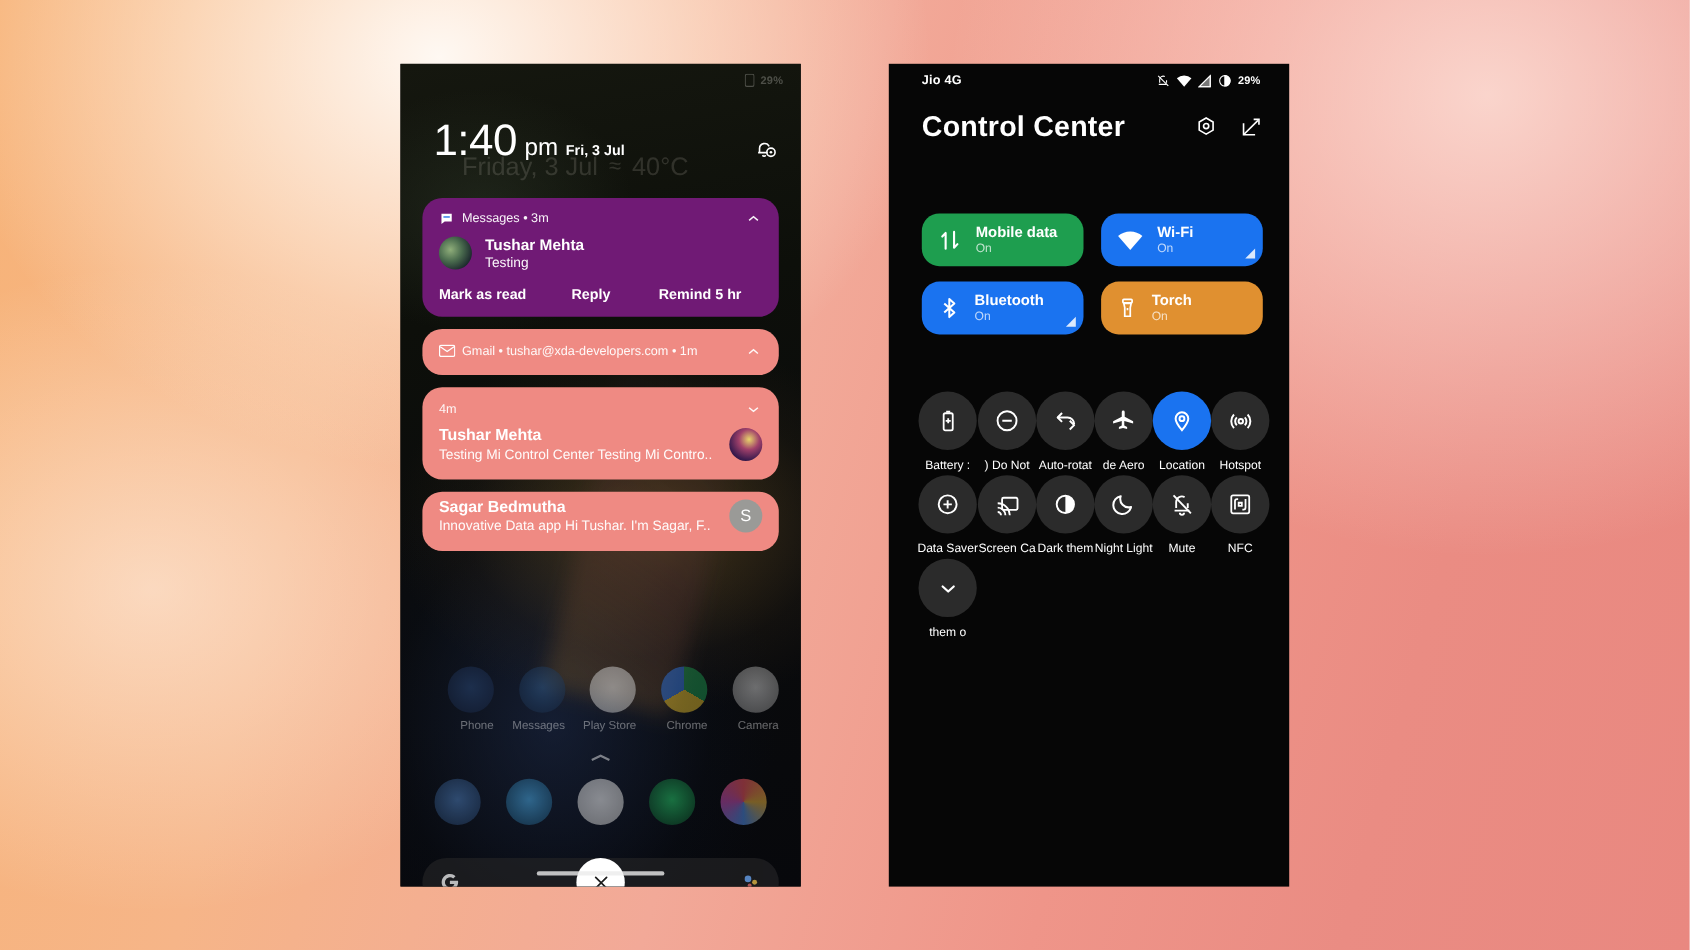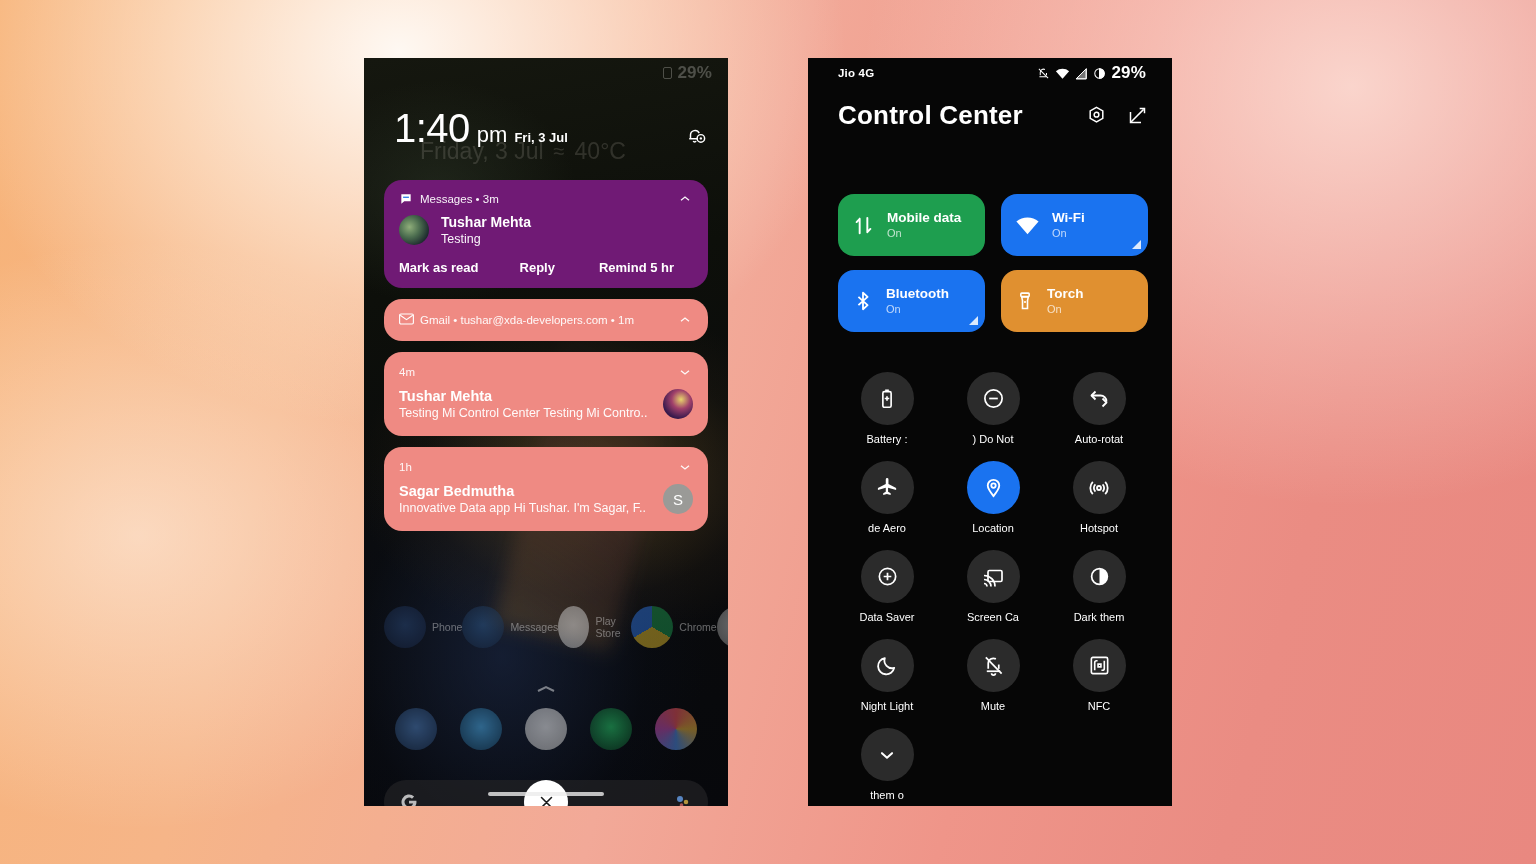--- a/index.html
+++ b/index.html
@@ -40,21 +40,21 @@
 
   
   .statusbar {
     position: absolute; top: 0; left: 0; right: 0; height: 30px;
     display: flex; align-items: center; justify-content: space-between;
     padding: 0 16px;
     font-size: 11.5px; font-weight: bold; color: #ffffff; letter-spacing: .2px;
   }
   .statusbar.dim { color: rgba(215,215,210,0.30); }
   .sb-right { display: flex; align-items: center; gap: 5px; }
-  .sb-pct { font-size: 17px; font-weight: bold; }
+  .sb-pct { font-size: 10px; font-weight: bold; }
 
   
   .clockrow {
     position: absolute; left: 30px; top: 50px; right: 18px; height: 62px;
   }
   .ghost-widget {
     position: absolute; left: 2px; top: 30px;
     display: flex; align-items: center; gap: 10px;
     color: rgba(200,195,185,0.18); font-size: 23px; font-weight: 500;
     white-space: nowrap;
@@ -106,21 +106,21 @@
   .notif.big .nhead { padding: 12px 15px 2px 15px; font-size: 11.5px; color: rgba(255,255,255,0.92); }
   .notif.big .nbody { padding: 6px 15px 16px 15px; }
   .notif.big .ntitle { font-size: 14.5px; }
 
   
   .appgrid {
     position: absolute; left: 20px; right: 20px; top: 548px;
     display: grid; grid-template-columns: repeat(5, 1fr); gap: 0;
     opacity: .5;
   }
-  .appcell { display: flex; align-items: center; gap: 6px; }
+  .appcell { display: flex; flex-direction: column; align-items: flex-end; gap: 6px; }
   .appicon { width: 42px; height: 42px; border-radius: 50%; }
   .applabel { font-size: 10.5px; color: rgba(255,255,255,0.75); }
 
   .homebar { position:absolute; left:0; right:0; top: 626px; display:flex; justify-content:center; opacity:.45; }
 
   .dockgrid {
     position: absolute; left: 20px; right: 20px; top: 650px;
     display: grid; grid-template-columns: repeat(5, 1fr);
     opacity: .55;
   }
@@ -149,35 +149,35 @@
     display: flex; align-items: center;
   }
   .cc-title { font-size: 26px; color: #ffffff; font-weight: 700; flex: 1; letter-spacing: .2px; }
   .cc-icons { display: flex; align-items: center; gap: 20px; }
 
   .bigtiles {
     position: absolute; left: 30px; right: 24px; top: 136px;
     display: grid; grid-template-columns: 1fr 1fr; gap: 14px 16px;
   }
   .bigtile {
-    height: 62px; border-radius: 16px; position: relative;
+    height: 48px; border-radius: 16px; position: relative;
     display: flex; align-items: center; padding: 0 14px; gap: 12px;
   }
   .bigtile .tlabel { line-height: 1.15; }
   .bigtile .tname { font-size: 13.5px; font-weight: bold; color: #ffffff; }
   .bigtile .tstate { font-size: 11px; color: rgba(255,255,255,0.72); margin-top: 1px; }
   .corner {
     position: absolute; right: 7px; bottom: 7px;
     width: 0; height: 0; border-style: solid;
     border-width: 0 0 9px 9px; border-color: transparent transparent rgba(255,255,255,0.85) transparent;
   }
 
   .smallgrid {
-    position: absolute; left: 26px; right: 20px; top: 314px;
-    display: grid; grid-template-columns: repeat(3, 1fr); row-gap: 16px;
+    position: absolute; left: 26px; right: 20px; top: 298px;
+    display: grid; grid-template-columns: repeat(6, 1fr); row-gap: 3px;
   }
   .scell { display: flex; flex-direction: column; align-items: center; }
   .sbtn {
     width: 53px; height: 53px; border-radius: 50%;
     background: rgba(128,128,128,0.30);
     display: flex; align-items: center; justify-content: center;
   }
   .sbtn.on { background: #1a73f0; }
   .slabel {
     margin-top: 8px; font-size: 11px; color: #ffffff;
@@ -288,28 +288,20 @@
       <div class="nbody">
         <span class="ntext">
           <div class="ntitle">Tushar Mehta</div>
           <div class="nsub">Testing Mi Control Center Testing Mi Contro..</div>
         </span>
         <span class="avatar art"></span>
       </div>
     </div>
 
     <div class="notif salmon big">
-      <div class="nhead">
-        <span class="apptext">1h</span>
-        <span class="chev">
-          <svg width="16" height="16" viewBox="0 0 24 24" fill="none" stroke="#ffffff" stroke-width="2">
-              <path d="M6 10l6 5 6-5"></path>
-            </svg>
-        </span>
-      </div>
       <div class="nbody">
         <span class="ntext">
           <div class="ntitle">Sagar Bedmutha</div>
           <div class="nsub">Innovative Data app Hi Tushar. I'm Sagar, F..</div>
         </span>
         <span class="avatar letter">S</span>
       </div>
     </div>
   </div>
 
@@ -325,21 +317,21 @@
     <div class="appcell">
       <span class="appicon" style="background:radial-gradient(circle at 50% 45%,#e9e9e9,#b9b9b9)"></span>
       <span class="applabel">Play Store</span>
     </div>
     <div class="appcell">
       <span class="appicon" style="background:conic-gradient(#1a8f4a 0deg 120deg,#d6b22a 120deg 240deg,#2b6fd6 240deg 360deg)"></span>
       <span class="applabel">Chrome</span>
     </div>
     <div class="appcell">
       <span class="appicon" style="background:radial-gradient(circle at 50% 45%,#cfcfcf,#7a7a7a)"></span>
-      <span class="applabel">Sagar</span>
+      <span class="applabel">Camera</span>
     </div>
   </div>
 
   <div class="homebar">
     <svg width="22" height="10" viewBox="0 0 22 10" fill="none" stroke="#ffffff" stroke-width="2">
         <path d="M3 7l8-4 8 4"></path>
       </svg>
   </div>
 
   <div class="dockgrid">

